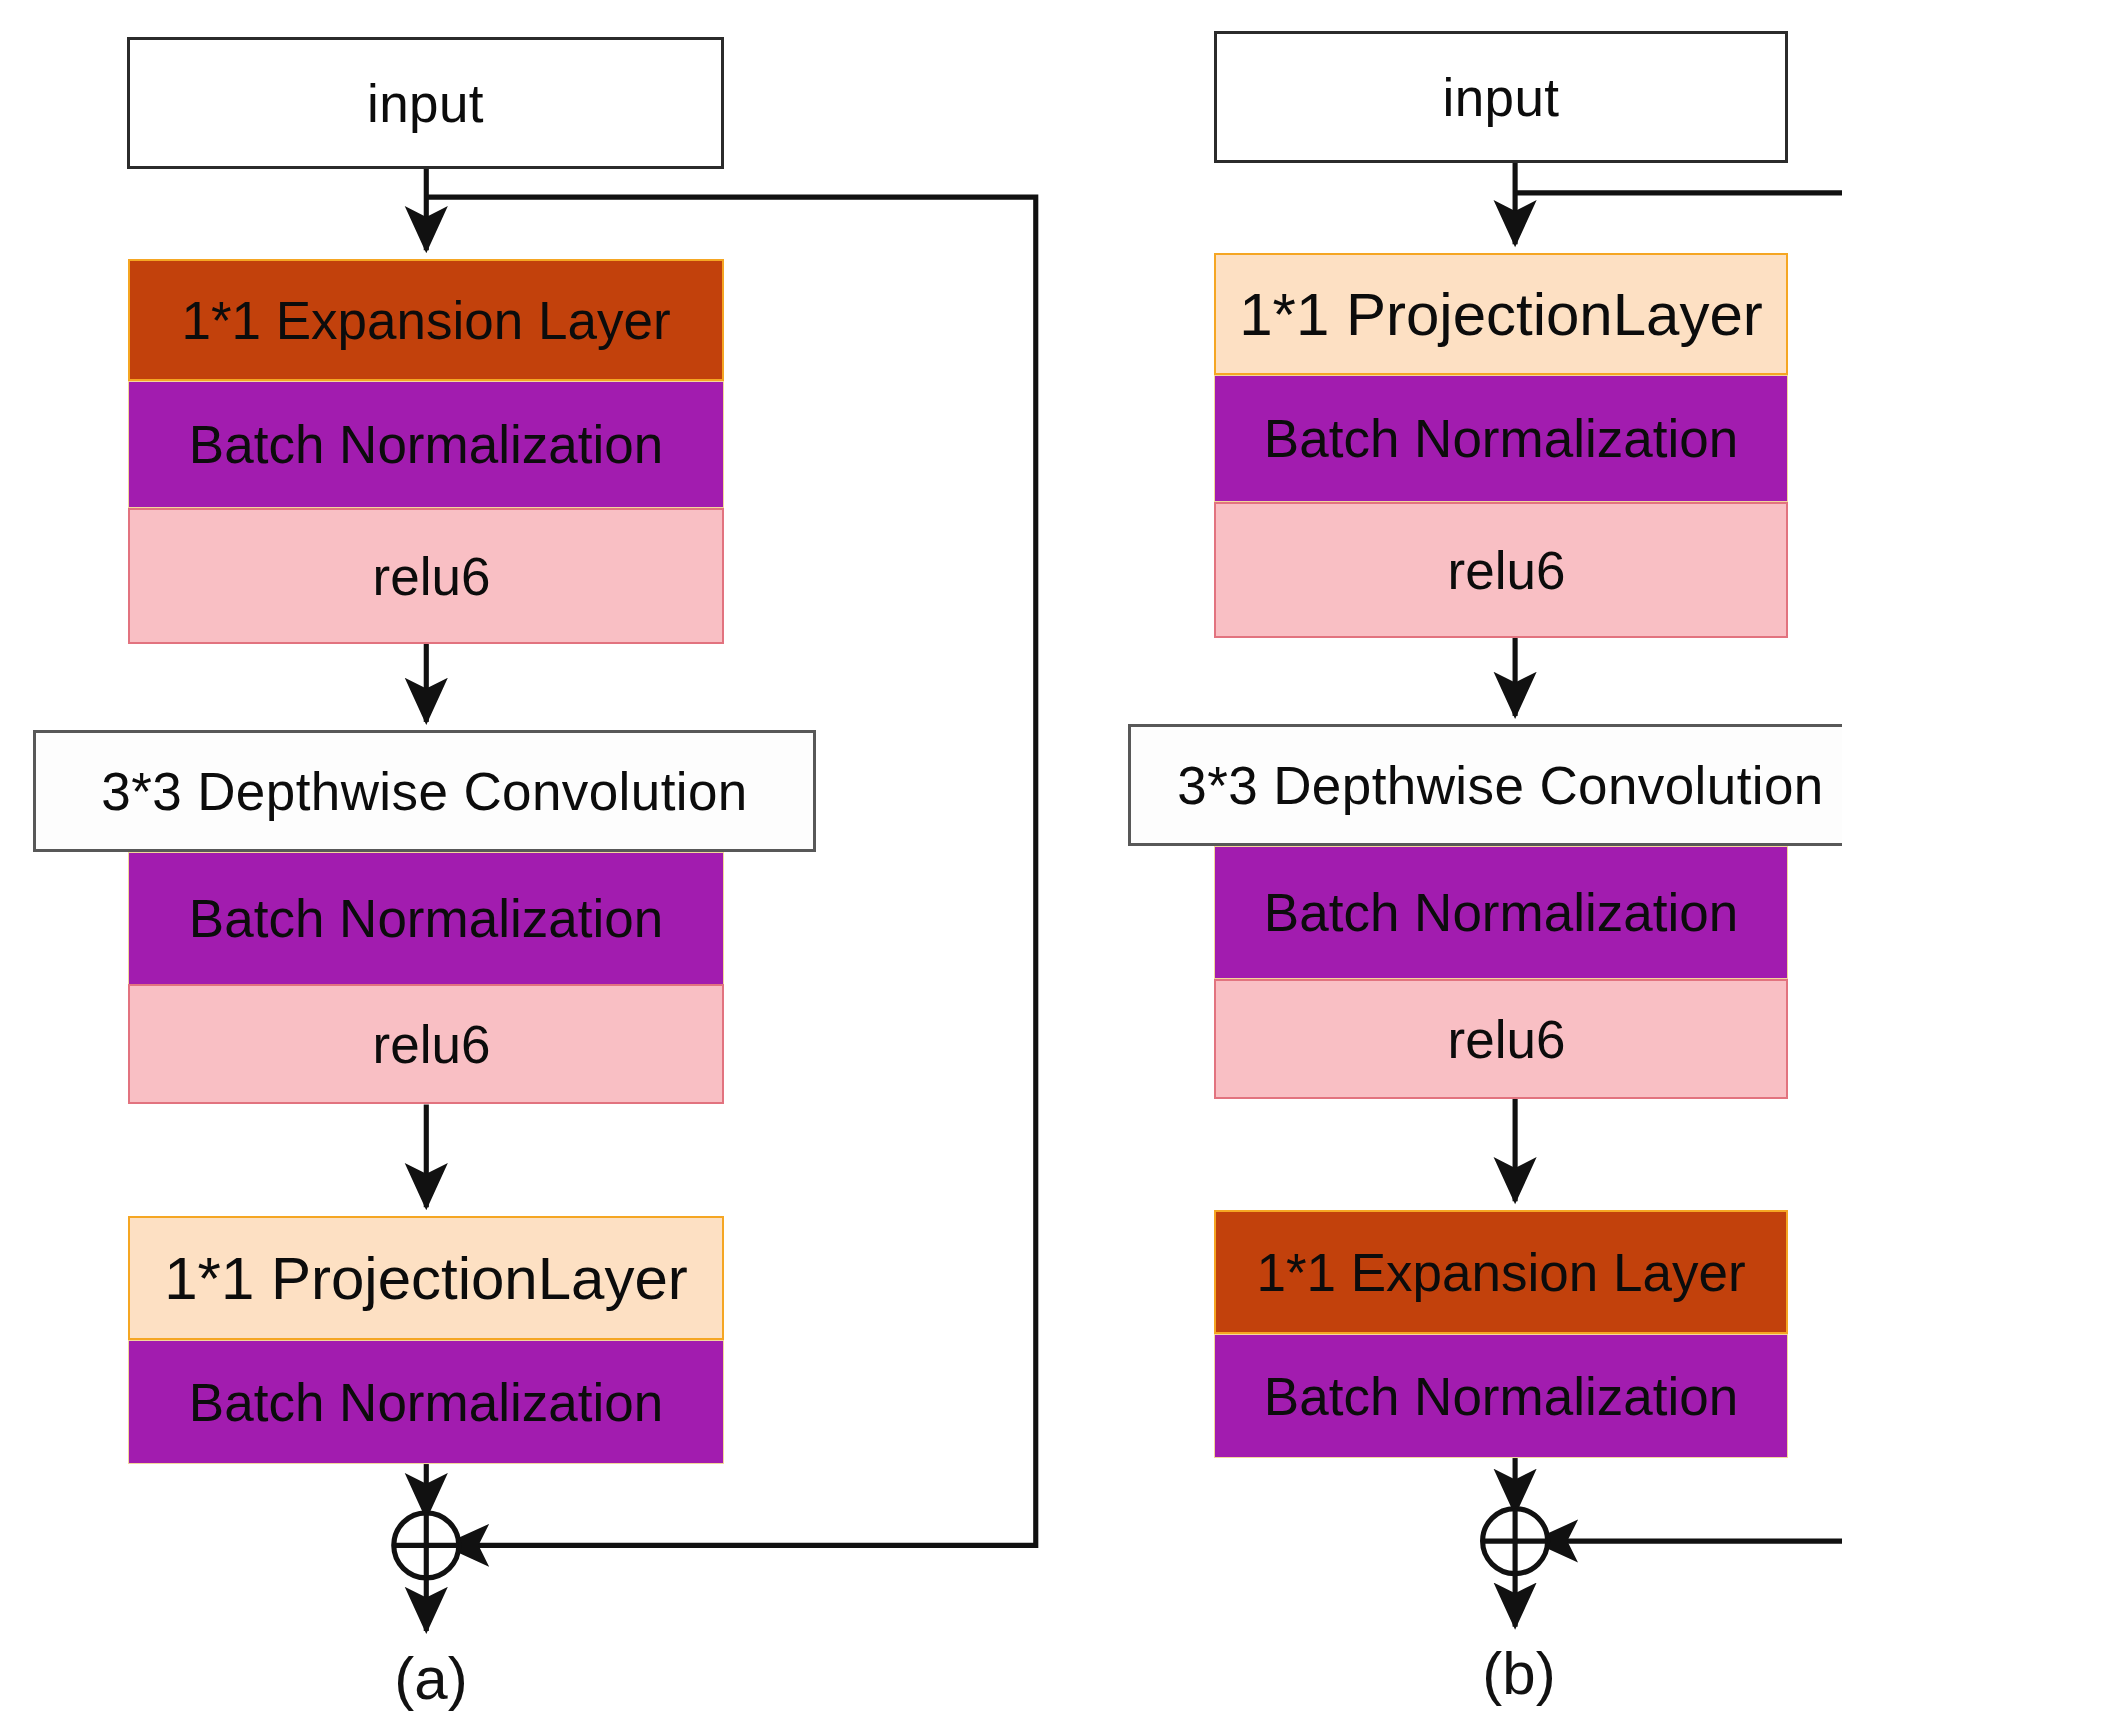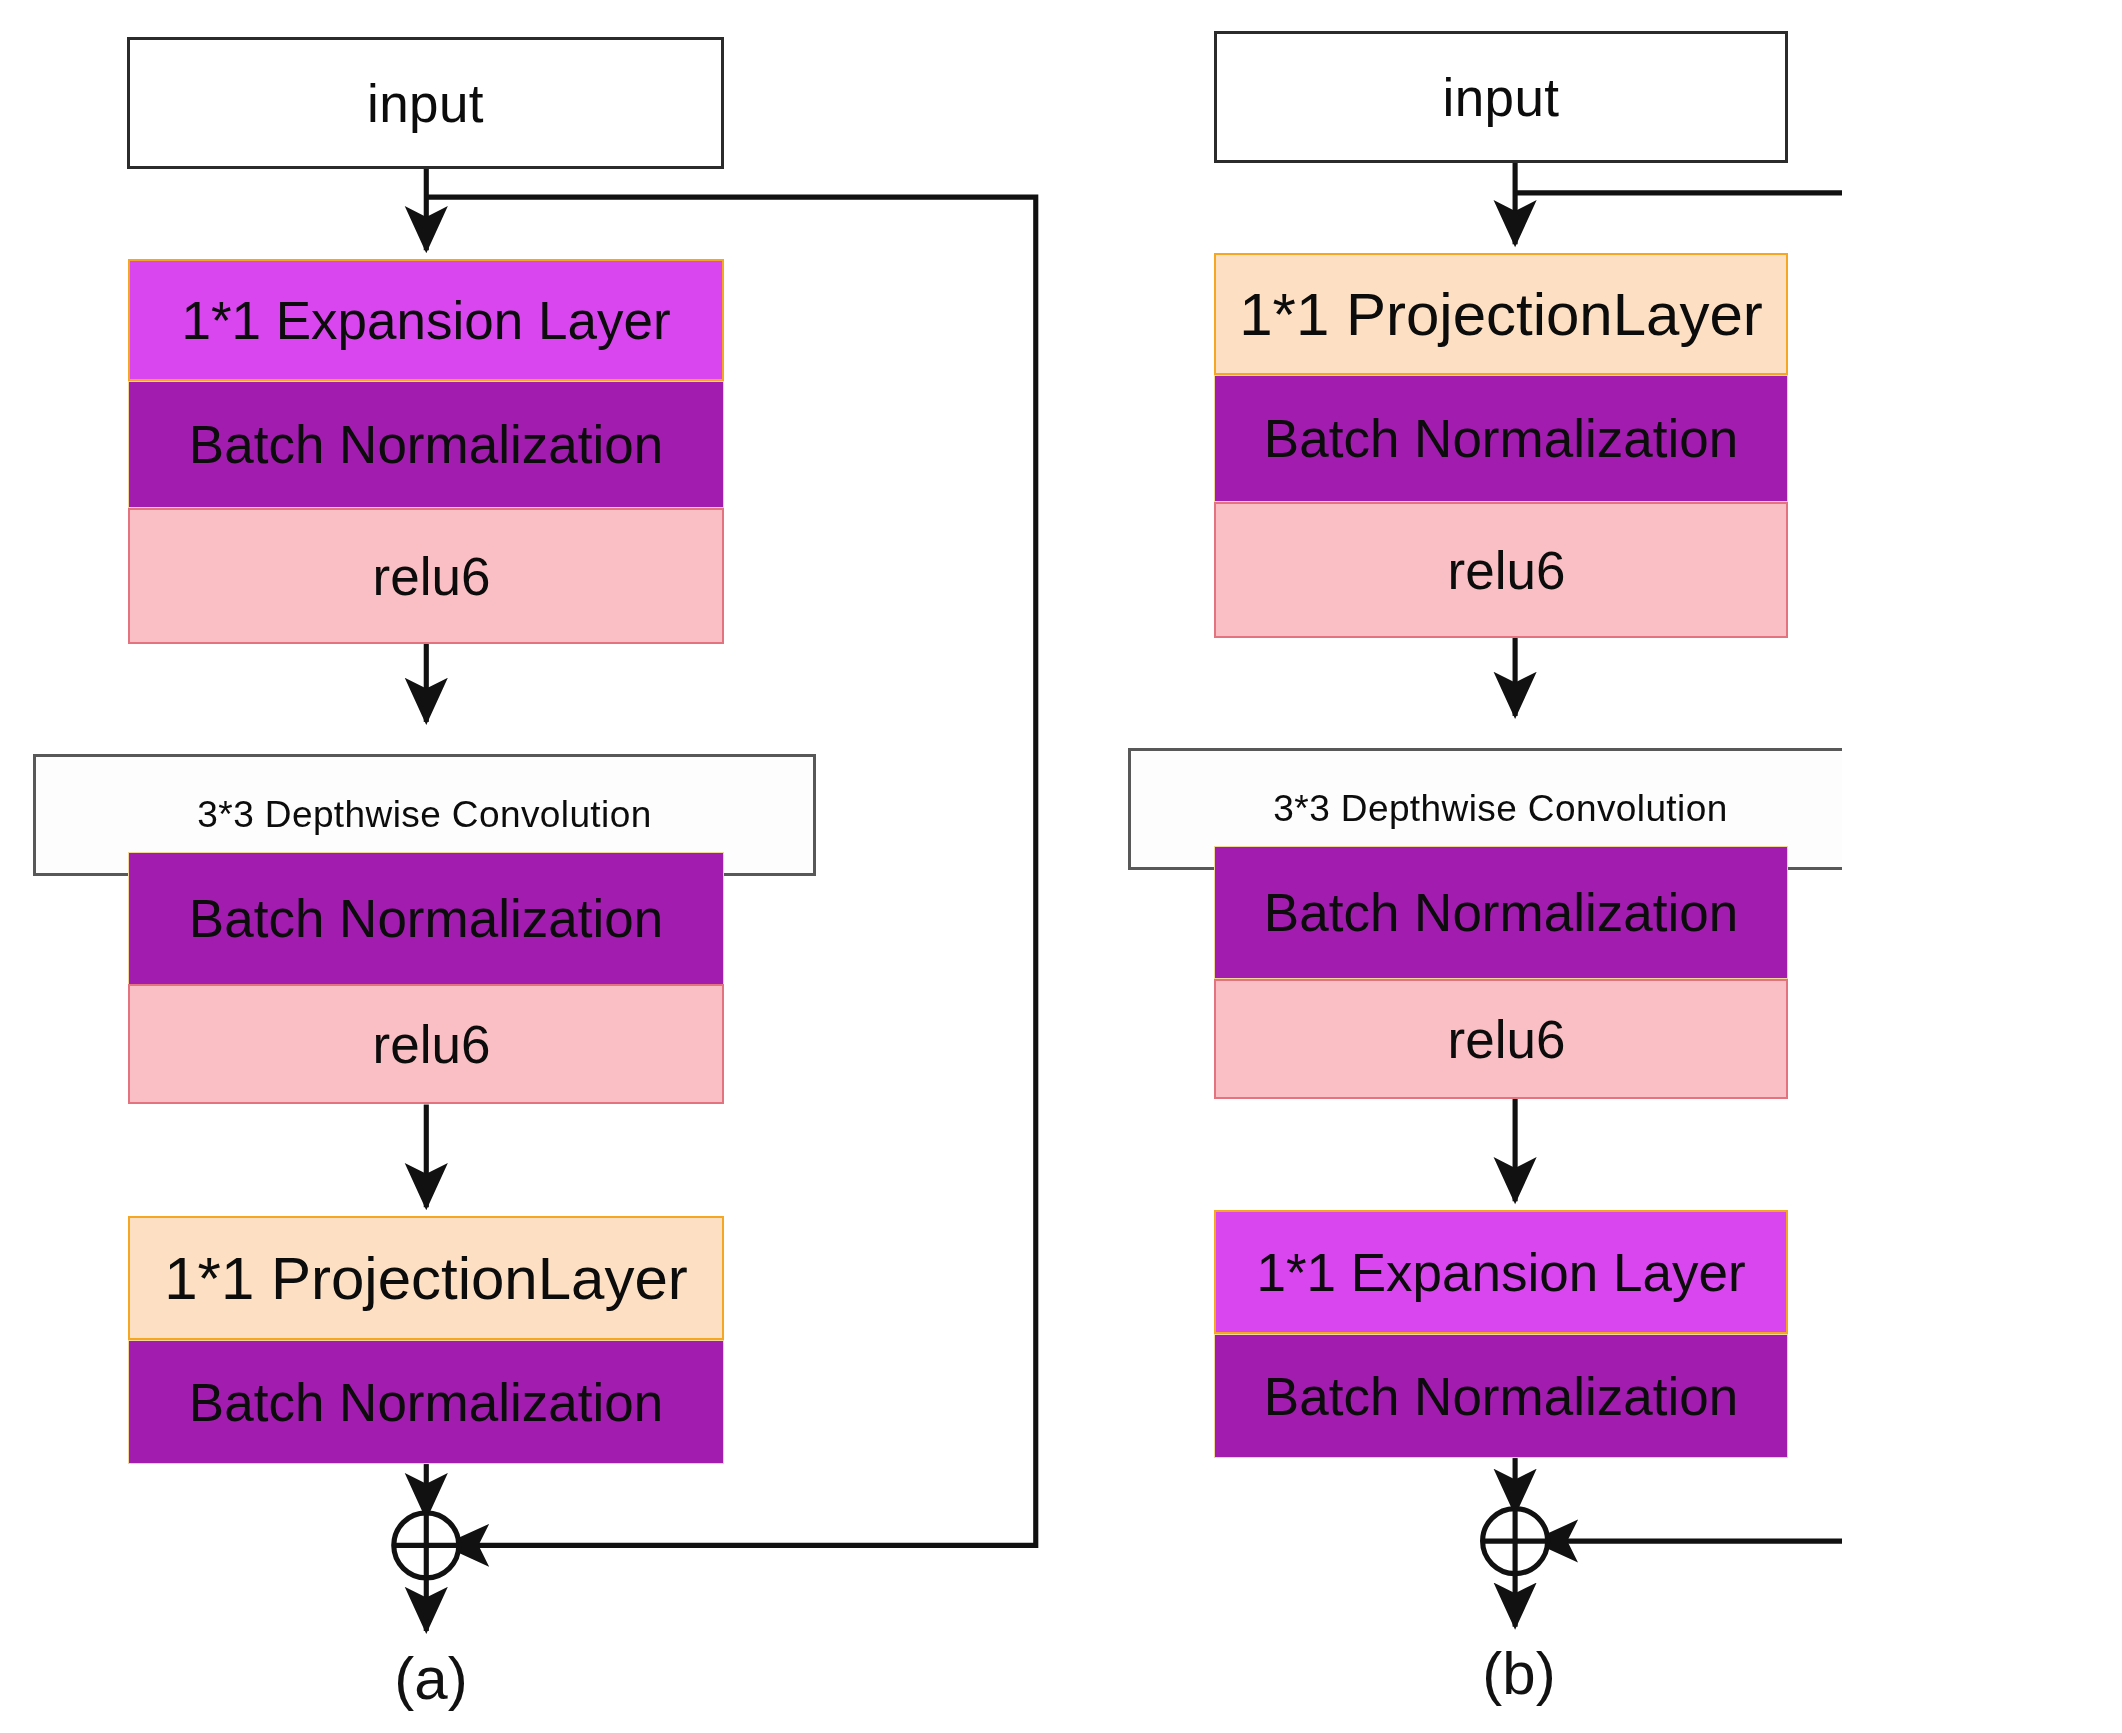--- a/index.html
+++ b/index.html
@@ -38,26 +38,25 @@
   }
   .node-input {
     background: #ffffff;
     border: 3.4px solid #2b2b2b;
     font-size: 53px;
     letter-spacing: 0.4px;
   }
   .node-plain {
     background: #fdfdfd;
     border: 3.4px solid #585858;
-    font-size: 37px;
+    font-size: 53px;
     letter-spacing: 0.4px;
-    margin-top: 24px;
   }
   .node-expansion {
-    background: #d946ef;
+    background: #c2410c;
     border: 2.6px solid #f5a623;
     font-size: 53px;
   }
   .node-projection {
     background: #fde0c3;
     border: 2.6px solid #f5a623;
     font-size: 60px;
   }
   .node-bn {
     background: #a21caf;

